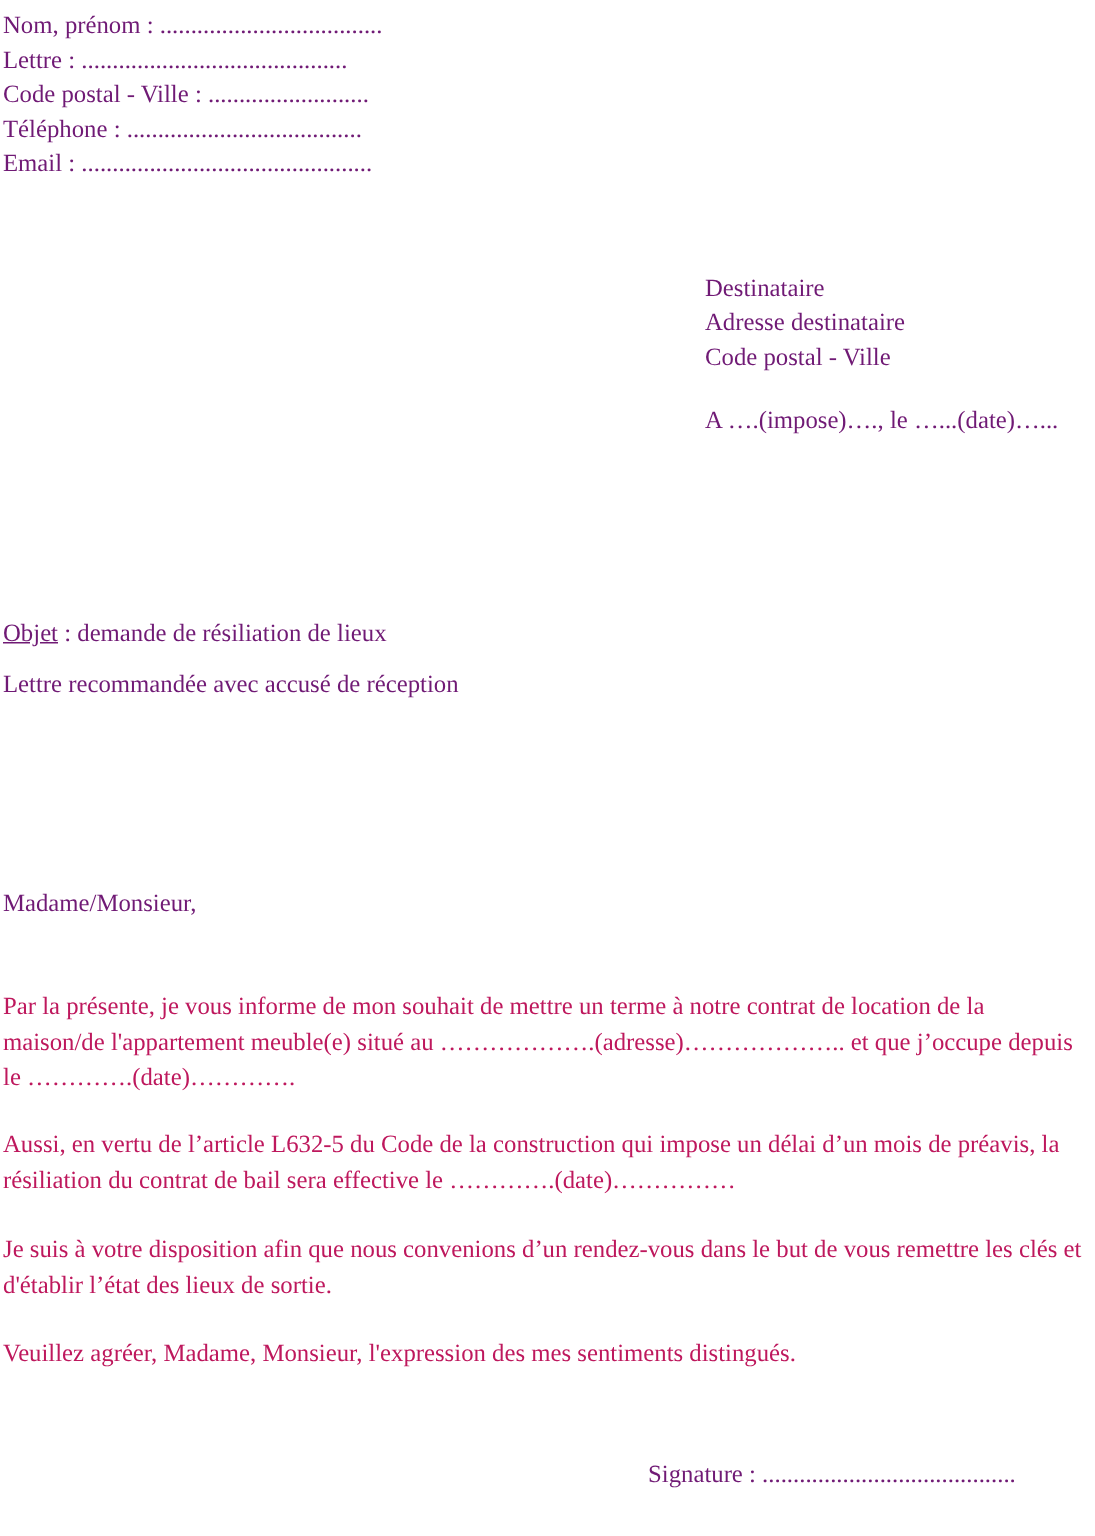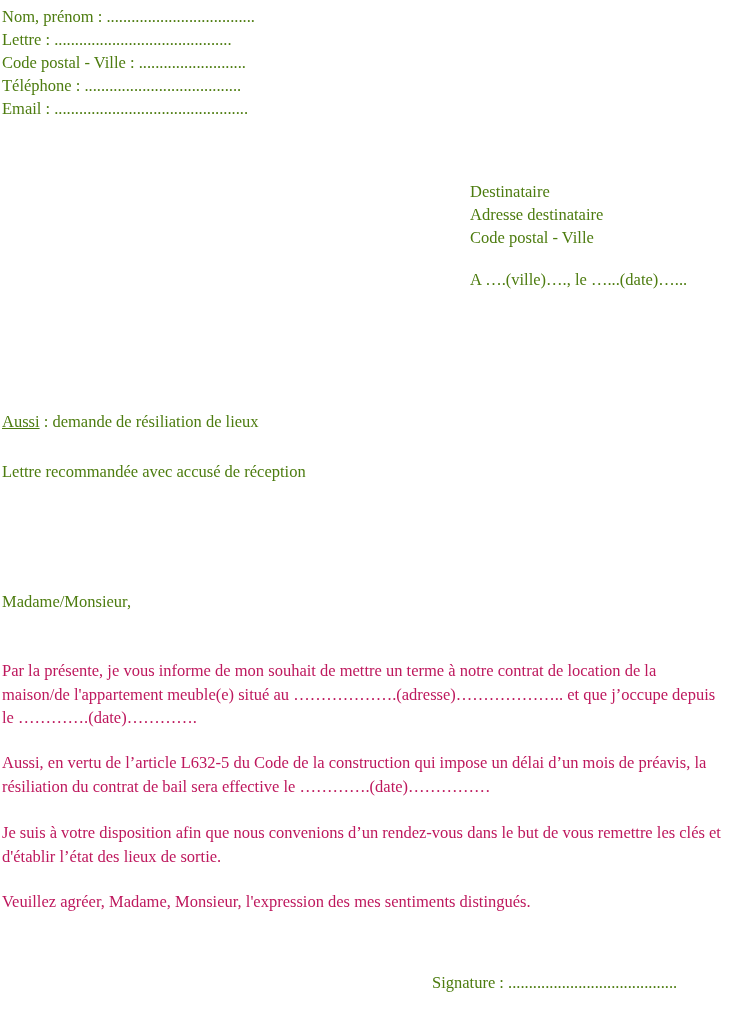--- a/index.html
+++ b/index.html
@@ -16,21 +16,21 @@
     color: #000000;
     overflow: hidden;
   }
   .blk {
     position: absolute;
   }
   .line {
     font-size: 16.5px;
     line-height: 23px;
     white-space: pre;
-    color: #4d7c0f;
+    color: #701a75;
   }
   
   #sender-block {
     left: 2px;
     top: 5px;
   }
   
   #recipient-block {
     left: 470px;
     top: 180px;
@@ -39,21 +39,21 @@
     left: 470px;
     top: 268px;
   }
   
   #subject-line {
     left: 2px;
     top: 410px;
   }
   #registered-line {
     left: 2px;
-    top: 460px;
+    top: 444px;
   }
   .underlined {
     text-decoration: underline;
     text-underline-offset: 1px;
   }
   
   #salutation-line {
     left: 2px;
     top: 590px;
   }
@@ -88,23 +88,23 @@
     <div class="line">Téléphone : ......................................</div>
     <div class="line">Email : ...............................................</div>
   </div>
 
   <div class="blk" id="recipient-block">
     <div class="line">Destinataire</div>
     <div class="line">Adresse destinataire</div>
     <div class="line">Code postal - Ville</div>
   </div>
 
-  <div class="blk line" id="place-date-line">A ….(ville)…., le …...(date)…...</div>
+  <div class="blk line" id="place-date-line">A ….(impose)…., le …...(date)…...</div>
 
-  <div class="blk line" id="subject-line"><span class="underlined">Aussi</span><span> : demande de résiliation de lieux</span></div>
+  <div class="blk line" id="subject-line"><span class="underlined">Objet</span><span> : demande de résiliation de lieux</span></div>
 
   <div class="blk line" id="registered-line">Lettre recommandée avec accusé de réception</div>
 
   <div class="blk line" id="salutation-line">Madame/Monsieur,</div>
 
   <div class="blk para" id="para-1">Par la présente, je vous informe de mon souhait de mettre un terme à notre contrat de location de la maison/de l'appartement meuble(e) situé au ……………….(adresse)……………….. et que j’occupe depuis le ………….(date)………….</div>
   <div class="blk para" id="para-2">Aussi, en vertu de l’article L632-5 du Code de la construction qui impose un délai d’un mois de préavis, la résiliation du contrat de bail sera effective le ………….(date)……………</div>
   <div class="blk para" id="para-3">Je suis à votre disposition afin que nous convenions d’un rendez-vous dans le but de vous remettre les clés et d'établir l’état des lieux de sortie.</div>
   <div class="blk para" id="para-4">Veuillez agréer, Madame, Monsieur, l'expression des mes sentiments distingués.</div>
 

